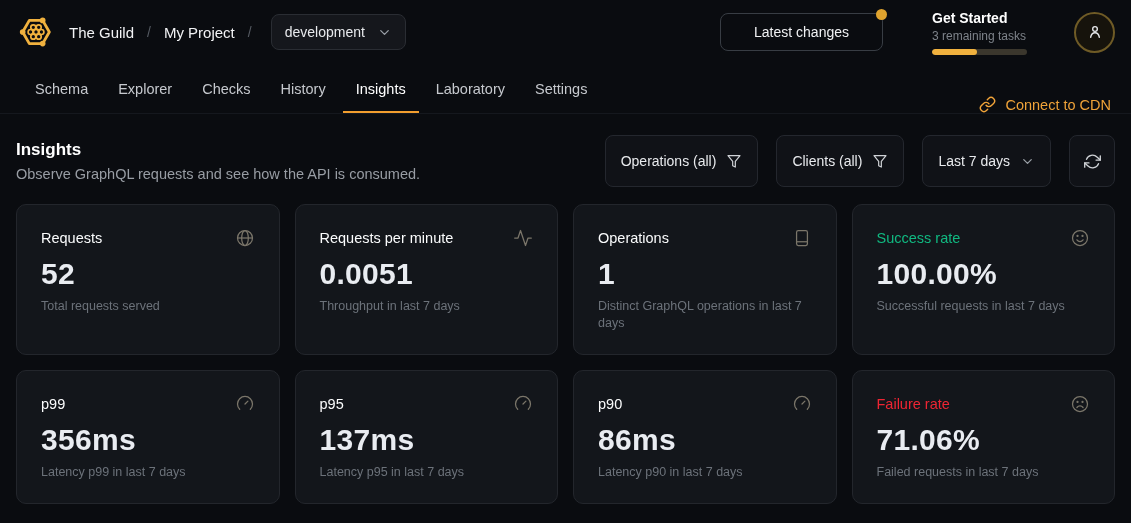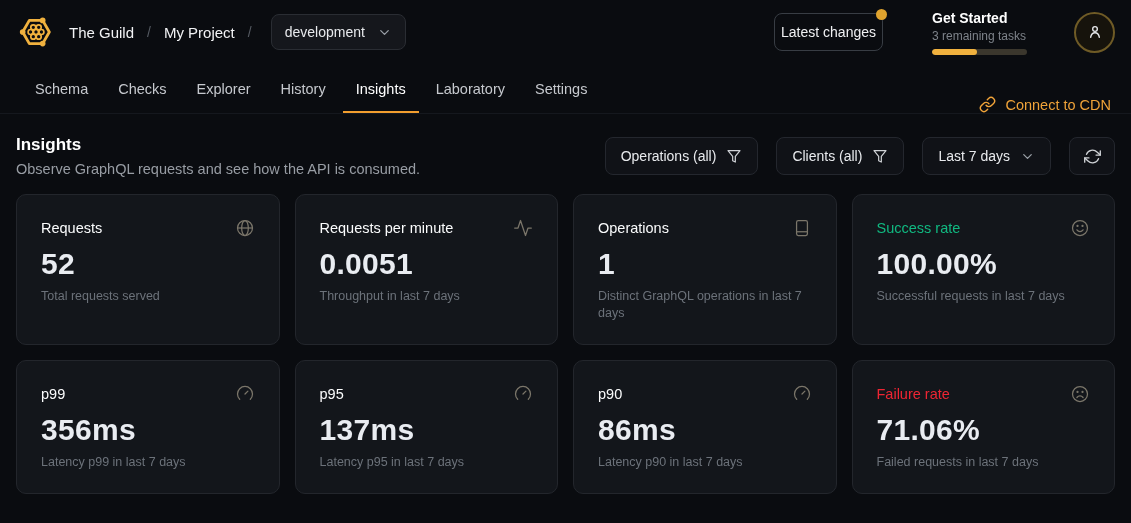--- a/index.html
+++ b/index.html
@@ -18,21 +18,21 @@
   .crumb-sep { color:#565b63; margin:0 13px; font-size:14px; }
   .target-btn {
     display:flex; align-items:flex-end; gap:12px;
     background:#15171c; border:1px solid #2a2d33; border-radius:8px;
     padding:9px 13px; font-size:14px; color:#e8eaed; cursor:pointer; margin-left:6px;
   }
   .chev { color:#9aa0a7; }
   .header-right { margin-left:auto; display:flex; align-items:center; }
   .latest-btn {
     position:relative; background:transparent; border:1px solid #383d44; border-radius:8px;
-    padding:10px 6px; font-size:14px; color:#f0f1f3; cursor:pointer; white-space:nowrap;
+    padding:10px 33px; font-size:14px; color:#f0f1f3; cursor:pointer; white-space:nowrap;
   }
   .latest-dot { position:absolute; top:-5px; right:-5px; width:11px; height:11px; border-radius:50%; background:#dfa32e; }
   .get-started { margin-left:49px; width:95px; cursor:pointer; }
   .gs-title { font-size:14px; font-weight:600; color:#ffffff; white-space:nowrap; }
   .gs-sub { font-size:12px; color:#7e838a; margin-top:3px; white-space:nowrap; }
   .gs-bar { margin-top:6px; height:6px; border-radius:3px; background:#3b372d; overflow:hidden; }
   .gs-fill { height:100%; background:#f0b13e; border-radius:3px; }
   .avatar {
     margin-left:47px; width:41px; height:41px; border-radius:50%;
     background:#16130c; border:2px solid #6f5b26;
@@ -53,21 +53,21 @@
   }
 
   
   .section-head { display:flex; align-items:center; padding:21px 16px 17px; }
   .sh-title { font-size:17px; font-weight:700; color:#ffffff; }
   .sh-sub { font-size:14.5px; color:#989da4; margin-top:6px; }
   .sh-filters { margin-left:auto; display:flex; align-items:center; gap:18px; }
   .filter-btn {
     display:flex; align-items:center; gap:10px;
     background:#101217; border:1px solid #24272e; border-radius:8px;
-    height:38px; padding:0 15px; font-size:14px; color:#e8eaed; cursor:pointer; white-space:nowrap;
+    height:52px; padding:0 15px; font-size:14px; color:#e8eaed; cursor:pointer; white-space:nowrap;
   }
   .filter-btn .f-icon { color:#cfd2d6; }
   .icon-btn { justify-content:center; width:46px; padding:0; }
 
   
   .cards { display:grid; grid-template-columns:repeat(4,1fr); gap:15px; margin:0 16px 15px; }
   .card { background:#13161b; border:1px solid #23262c; border-radius:10px; padding:23px 24px 22px; }
   .card-head { display:flex; justify-content:space-between; align-items:center; }
   .card-title { font-size:14.5px; font-weight:500; color:#fbfcfd; }
   .card-icon { color:#7b766a; }
@@ -126,22 +126,22 @@
           <circle cx="12" cy="8" r="3.1"></circle>
           <path d="M6.2 19c.8-4 3-6 5.8-6s5 2 5.8 6"></path>
         </svg>
       </span>
     </div>
   </div>
 </div>
 
 <div class="nav">
   <div class="tab">Schema</div>
+  <div class="tab">Explorer</div>
   <div class="tab">Checks</div>
-  <div class="tab">Explorer</div>
   <div class="tab">History</div>
   <div class="tab active">Insights</div>
   <div class="tab">Laboratory</div>
   <div class="tab">Settings</div>
 
   <div class="cdn-link">
     <span>
       <svg viewBox="0 0 24 24" width="17" height="17" fill="none" stroke="currentColor" stroke-width="2" stroke-linecap="round" stroke-linejoin="round">
         <path d="M10 13a5 5 0 0 0 7.54.54l3-3a5 5 0 0 0-7.07-7.07l-1.72 1.71"></path>
         <path d="M14 11a5 5 0 0 0-7.54-.54l-3 3a5 5 0 0 0 7.07 7.07l1.71-1.71"></path>

